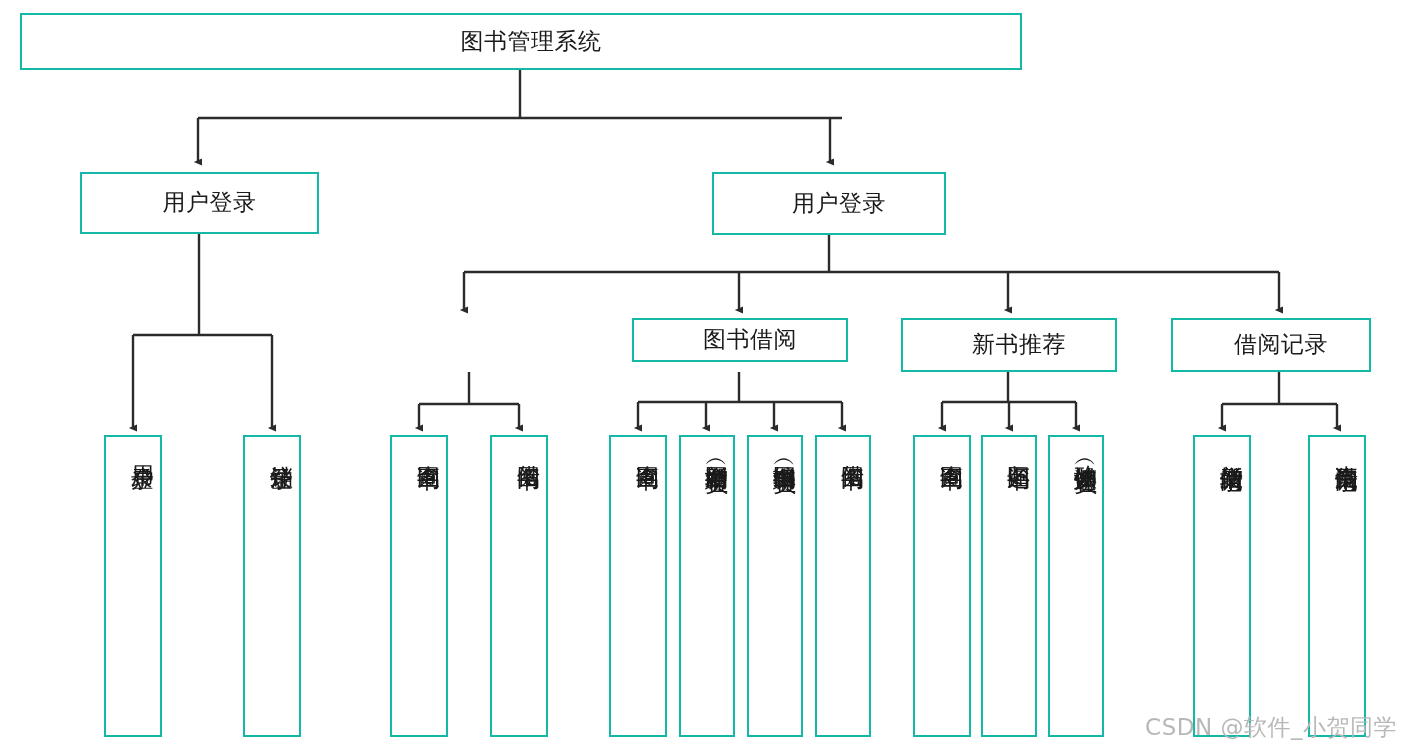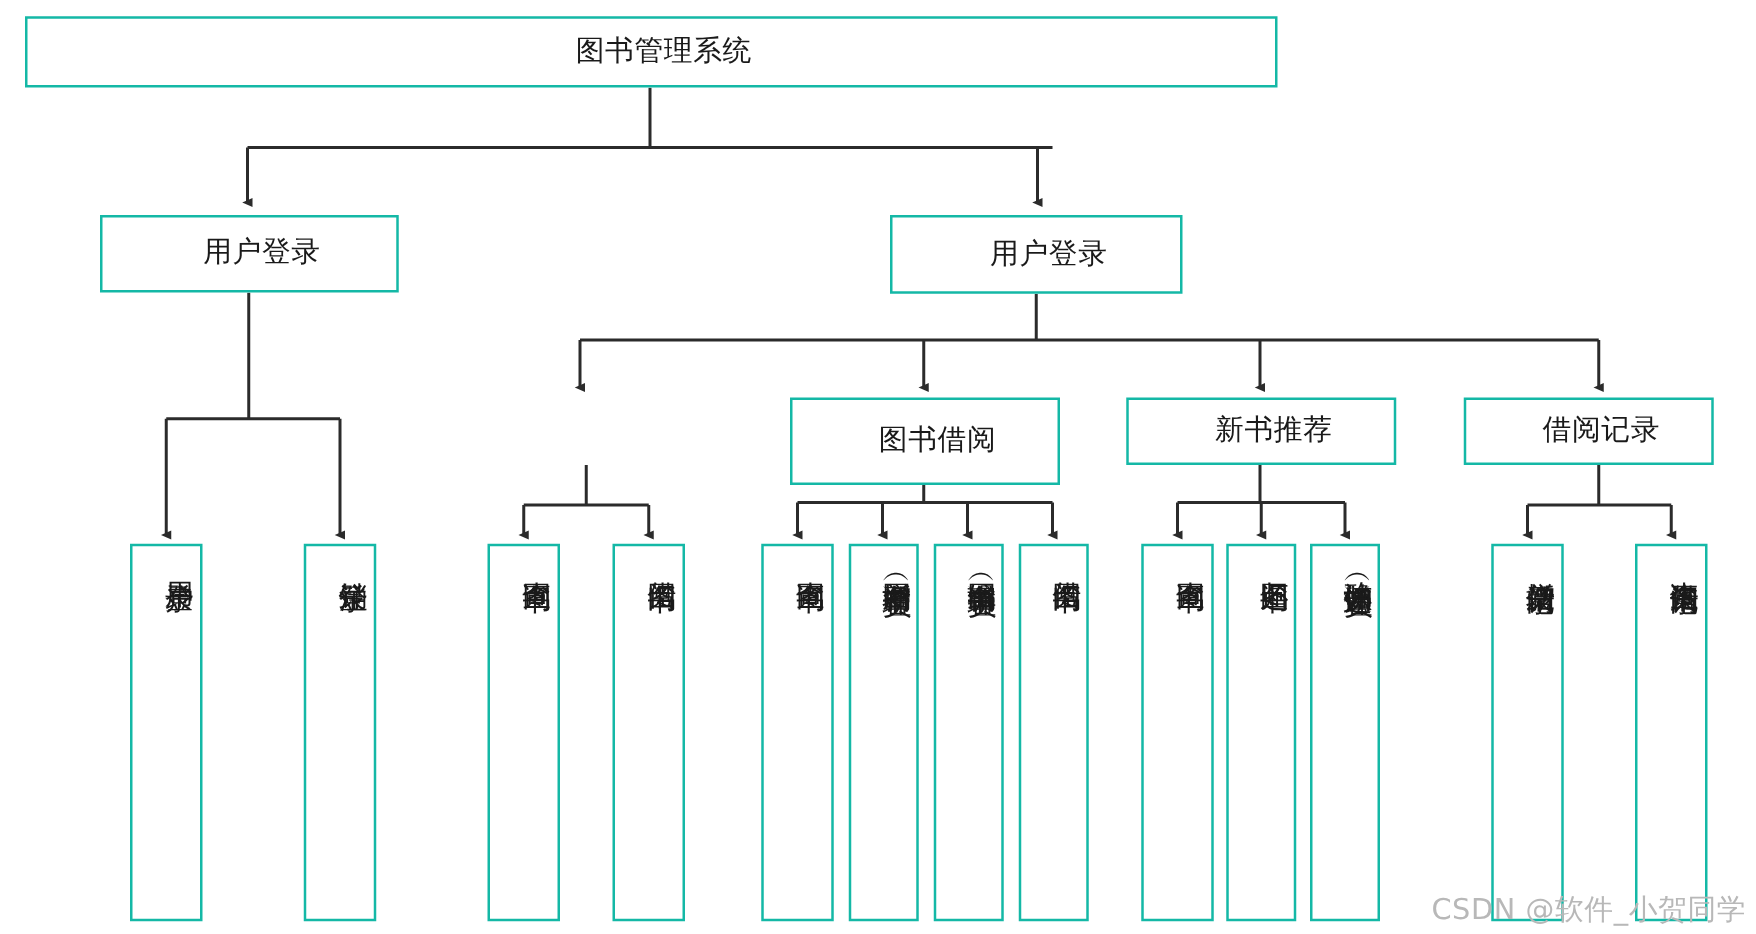--- a/index.html
+++ b/index.html
@@ -136,21 +136,21 @@
     <span class="node-label">图书管理系统</span>
   </div>
 
   <div class="node horiz" style="left:80px; top:172px; width:239px; height:62px;">
     <span class="node-label">用户登录</span>
   </div>
   <div class="node horiz" style="left:712px; top:172px; width:234px; height:63px;">
     <span class="node-label">用户登录</span>
   </div>
 
-  <div class="node horiz" style="left:632px; top:318px; width:216px; height:70px;">
+  <div class="node horiz" style="left:632px; top:318px; width:216px; height:44px;">
     <span class="node-label">图书借阅</span>
   </div>
   <div class="node horiz" style="left:901px; top:318px; width:216px; height:54px;">
     <span class="node-label">新书推荐</span>
   </div>
   <div class="node horiz" style="left:1171px; top:318px; width:200px; height:54px;">
     <span class="node-label">借阅记录</span>
   </div>
 
   <div class="node vert" style="left:104px; top:435px; width:58px; height:302px;">

